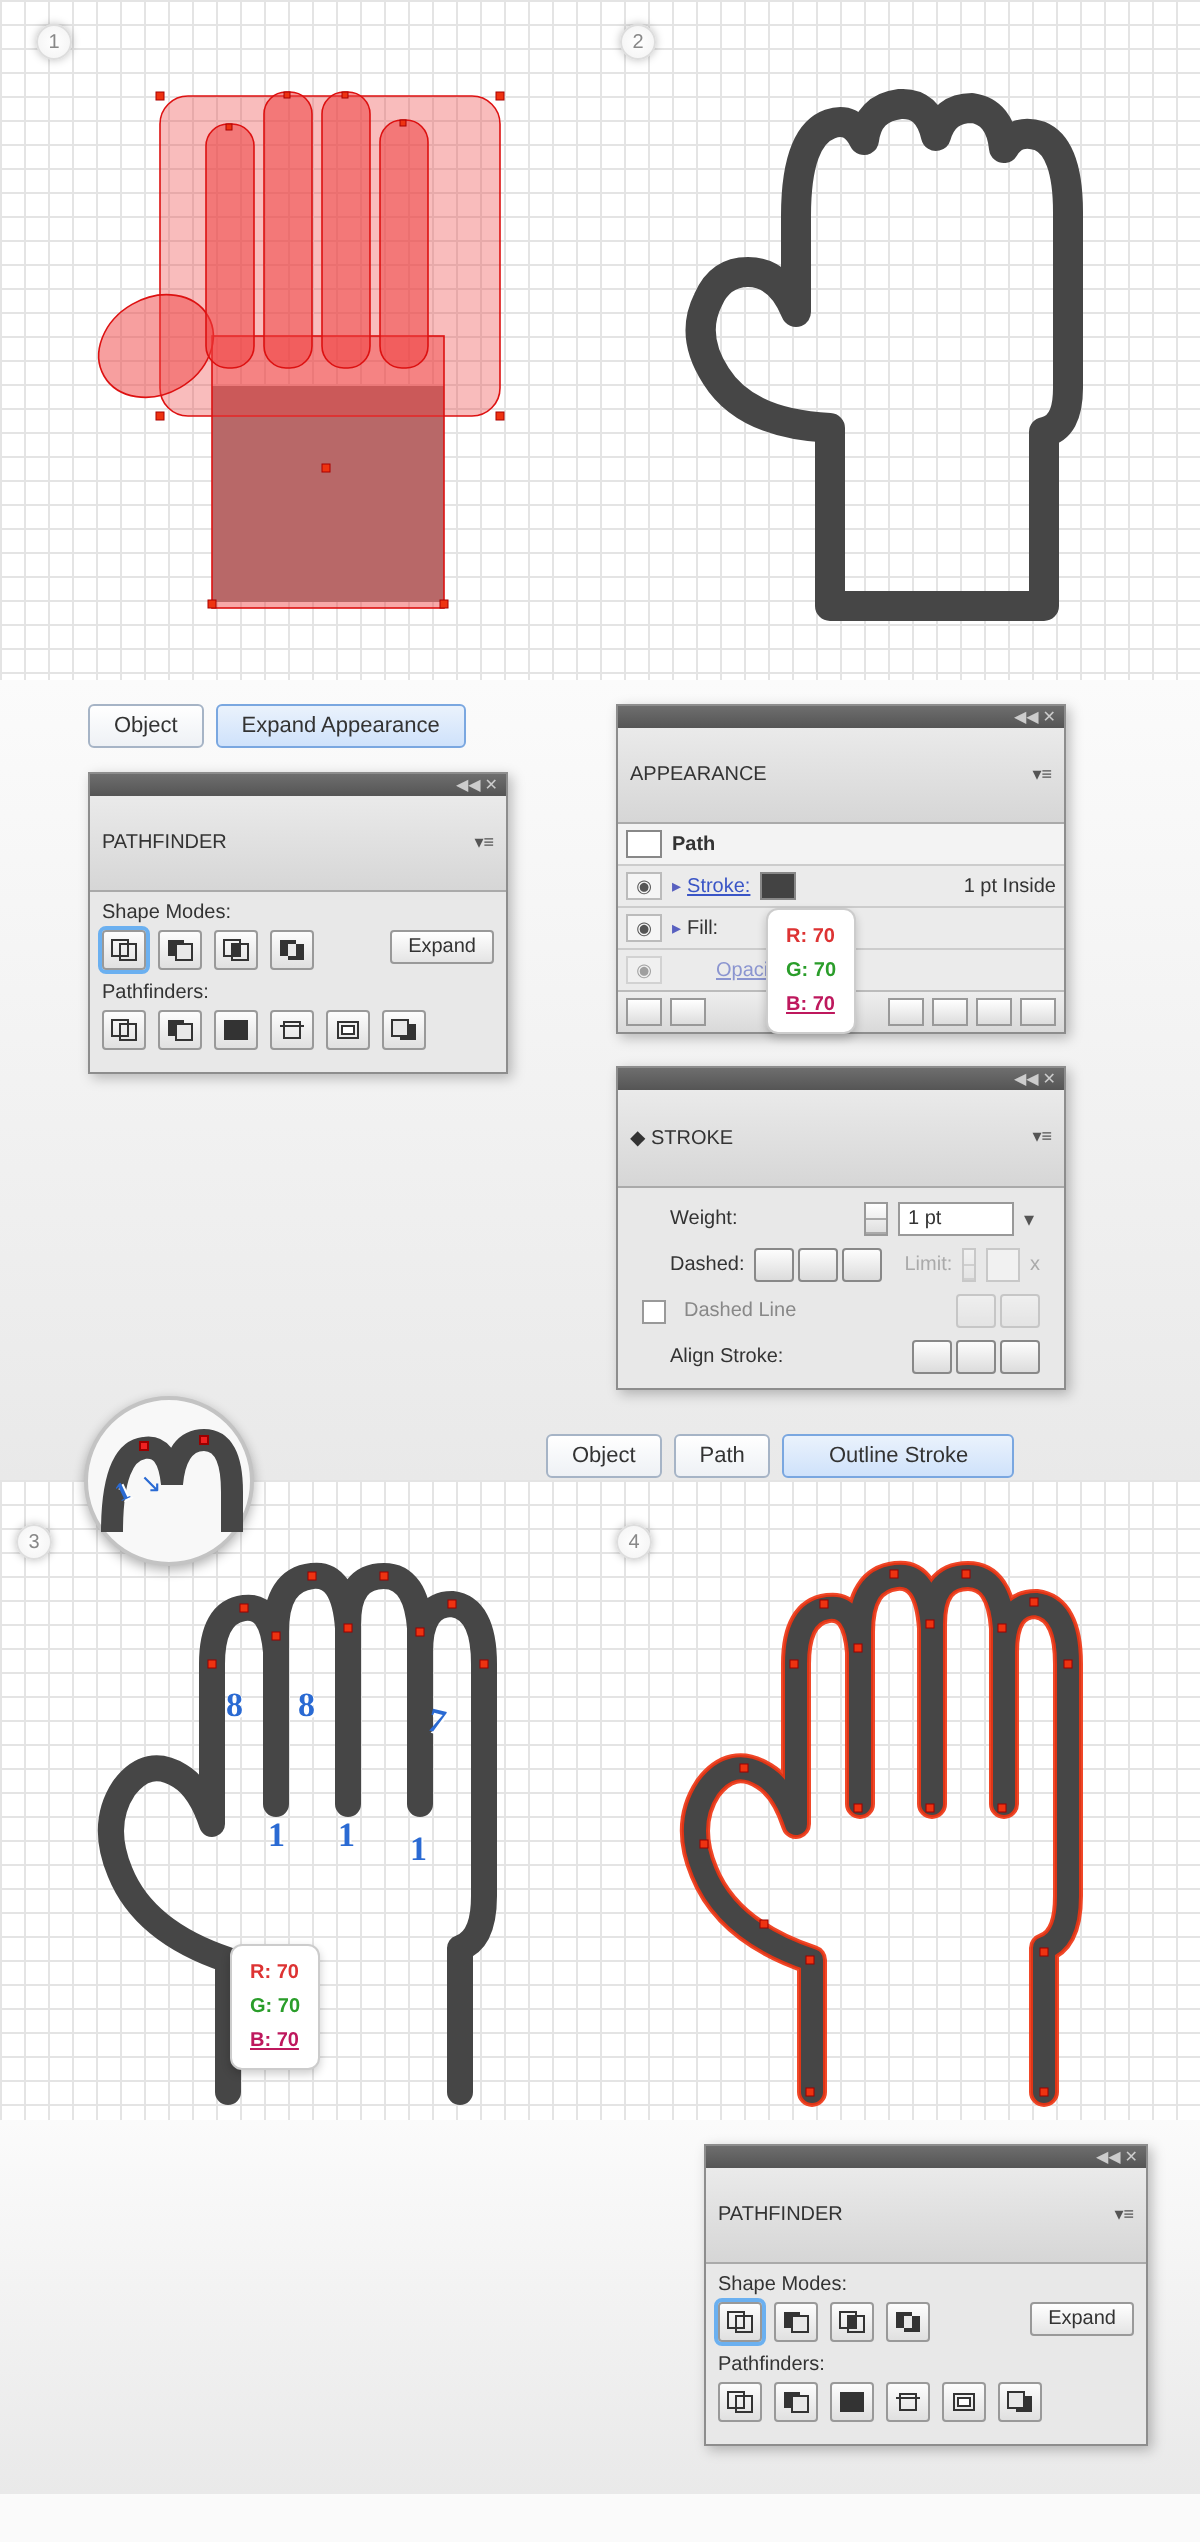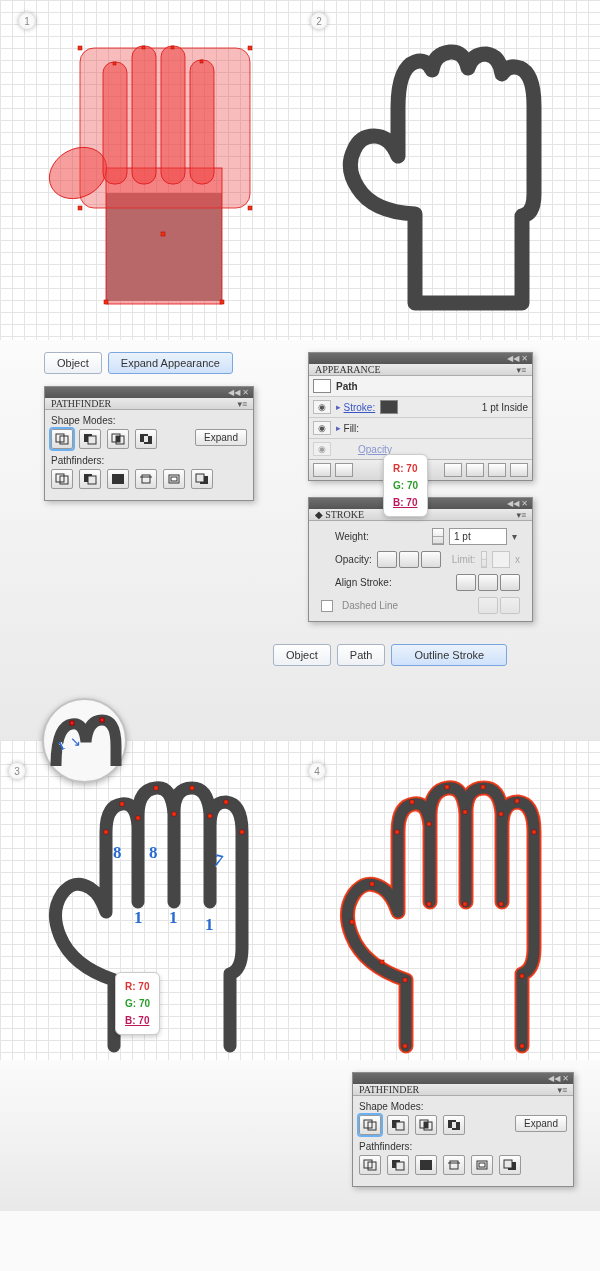--- a/index.html
+++ b/index.html
@@ -57,25 +57,24 @@
   }
   .panel-top {
     height: 11px;
     background: linear-gradient(#6e6e6e,#555);
     display: flex; justify-content: flex-end; gap: 2px; padding-right:4px; align-items:center;
   }
   .panel-top .tc { color:#ccc; font-size:8px; line-height:8px; }
   .panel-title {
     background: linear-gradient(#eaeaea,#d6d6d6);
     border-bottom:1px solid #aaa;
-    padding: 0 6px;
+    padding: 18px 6px;
     font-size: 10px;
-    display:flex; justify-content:space-between; align-items:center;
+    display:flex; justify-content:space-between; align-items:flex-start;
     color:#333;
-    font-family:Liberation Serif, serif;
   }
   .menu-tri { font-size:9px; color:#555; }
   .panel-body { padding: 5px 6px; font-size:10px; color:#333; }
   .icon-row { display:flex; gap:6px; align-items:flex-start; margin:3px 0 6px 0; }
   .icon-btn {
     width: 22px; height: 20px;
     border:1px solid #999;
     background: linear-gradient(#fdfdfd,#e0e0e0);
     border-radius:2px;
     display:flex; align-items:center; justify-content:center;
@@ -327,50 +326,50 @@
         <div class="stroke-row">
             <span class="lab">Weight:</span>
             <div class="spin">
               <div></div>
               <div></div>
             </div>
             <div class="field">1 pt</div>
             <span style="width:8px;color:#555">▾</span>
           </div>
         <div class="stroke-row">
-            <span class="lab">Opacity:</span>
+            <span class="lab">Dashed:</span>
             <div class="toggle-group">
               <div class="toggle"></div>
               <div class="toggle"></div>
               <div class="toggle"></div>
             </div>
             <span style="color:#aaa;margin-left:6px">Limit:</span>
             <div class="spin" style="opacity:.4">
               <div></div>
               <div></div>
             </div>
             <div class="field" style="width:26px;opacity:.4"></div>
             <span style="color:#aaa">x</span>
           </div>
-        <div class="stroke-row">
-            <span class="lab">Align Stroke:</span>
-            <div class="toggle-group">
-              <div class="toggle"></div>
-              <div class="toggle"></div>
-              <div class="toggle"></div>
-            </div>
-          </div>
         <div class="stroke-row" style="justify-content:flex-start;color:#888">
             <div style="width:12px;height:12px;border:1px solid #999;background:#fff;margin-right:4px"></div>
             <span>Dashed Line</span>
           <div style="margin-left:auto;display:flex;gap:2px;opacity:.35">
               <div class="toggle"></div>
               <div class="toggle"></div>
             </div>
         </div>
+        <div class="stroke-row">
+            <span class="lab">Align Stroke:</span>
+            <div class="toggle-group">
+              <div class="toggle"></div>
+              <div class="toggle"></div>
+              <div class="toggle"></div>
+            </div>
+          </div>
       </div>
     </div>
 
     <div class="btn-bar" style="margin:6px 0 0 -35px">
       <div class="btn">Object</div>
       <div class="btn">Path</div>
       <div class="btn active" style="padding:4px 22px">Outline Stroke</div>
     </div>
   </div>
 </div>

